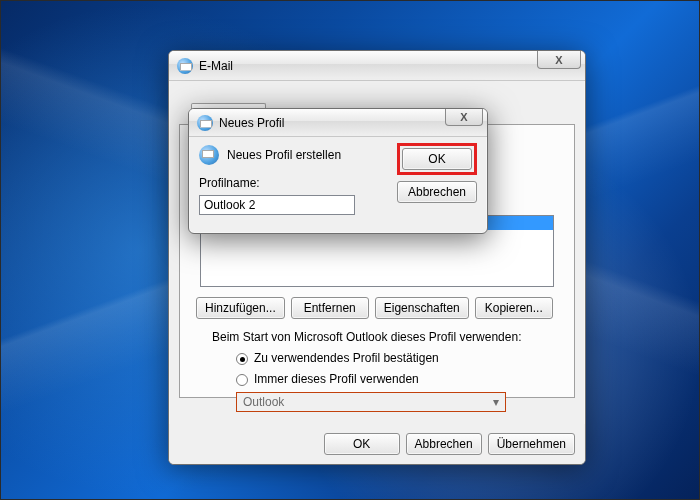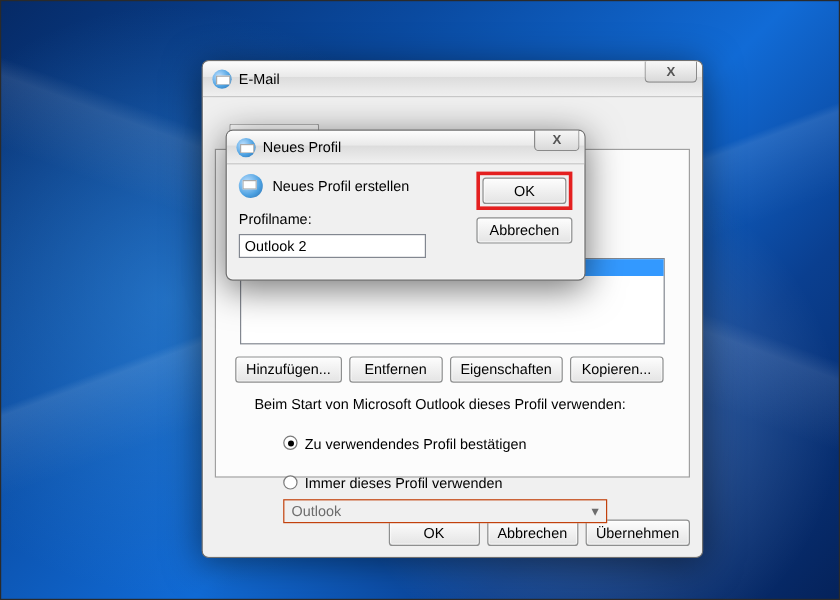--- a/index.html
+++ b/index.html
@@ -141,21 +141,21 @@
     cursor: default;
     display: inline-flex; align-items: center; justify-content: center;
     box-shadow: inset 0 0 0 1px rgba(255,255,255,0.6);
   }
 
   .start-group {
     position: absolute;
     left: 32px; right: 16px; top: 205px;
   }
   .start-group .label { margin-bottom: 6px; }
-  .radio-line { display:flex; align-items:flex-start; gap:6px; margin: 19px 0 5px 24px; }
+  .radio-line { display:flex; align-items:flex-end; gap:6px; margin: 7px 0 5px 24px; }
   .radio-dot { width:12px; height:12px; border:1px solid #7a7a7a; border-radius:50%; background:#fff; display:flex; align-items:center; justify-content:center;}
   .radio-dot.checked::after { content:""; width:5px; height:5px; background:#000; border-radius:50%; }
   .combo {
     margin: 6px 0 0 24px;
     width: 270px; height: 20px;
     border: 1px solid #c2410c;
     background: #f0f0f0;
     color: #6d6d6d;
     display:flex; align-items:center; justify-content:space-between;
     padding: 0 2px 0 6px;

